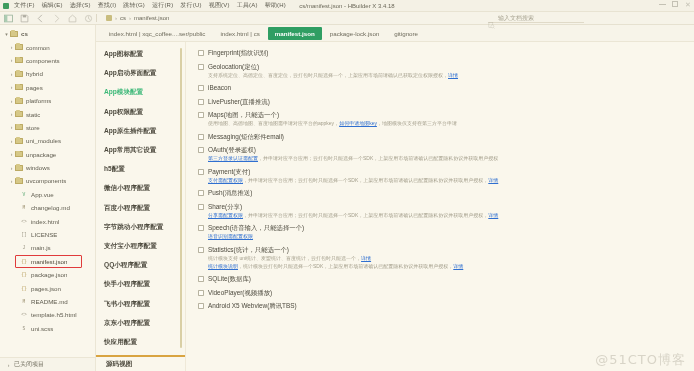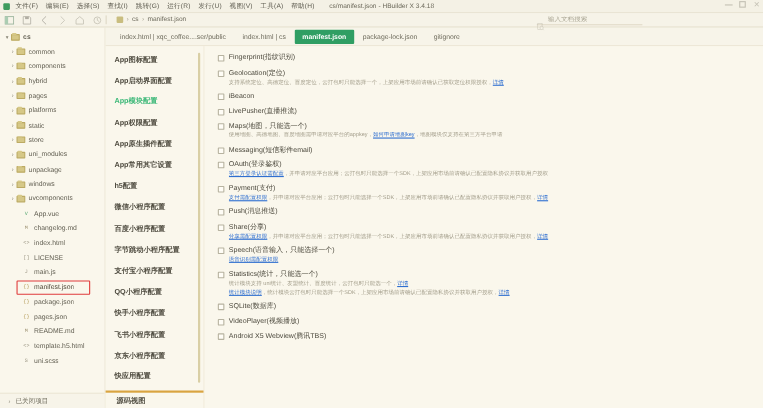--- a/index.html
+++ b/index.html
@@ -682,13 +682,14 @@
                 <span class="cbx"></span>
                 <span class="opt-label">Android X5 Webview(腾讯TBS)</span>
               </div>
             </div>
           </div>
 
       </div>
     </div>
   </div>
 
+  <div class="watermark">@51CTO博客</div>
 </div>
 
 </body></html>

